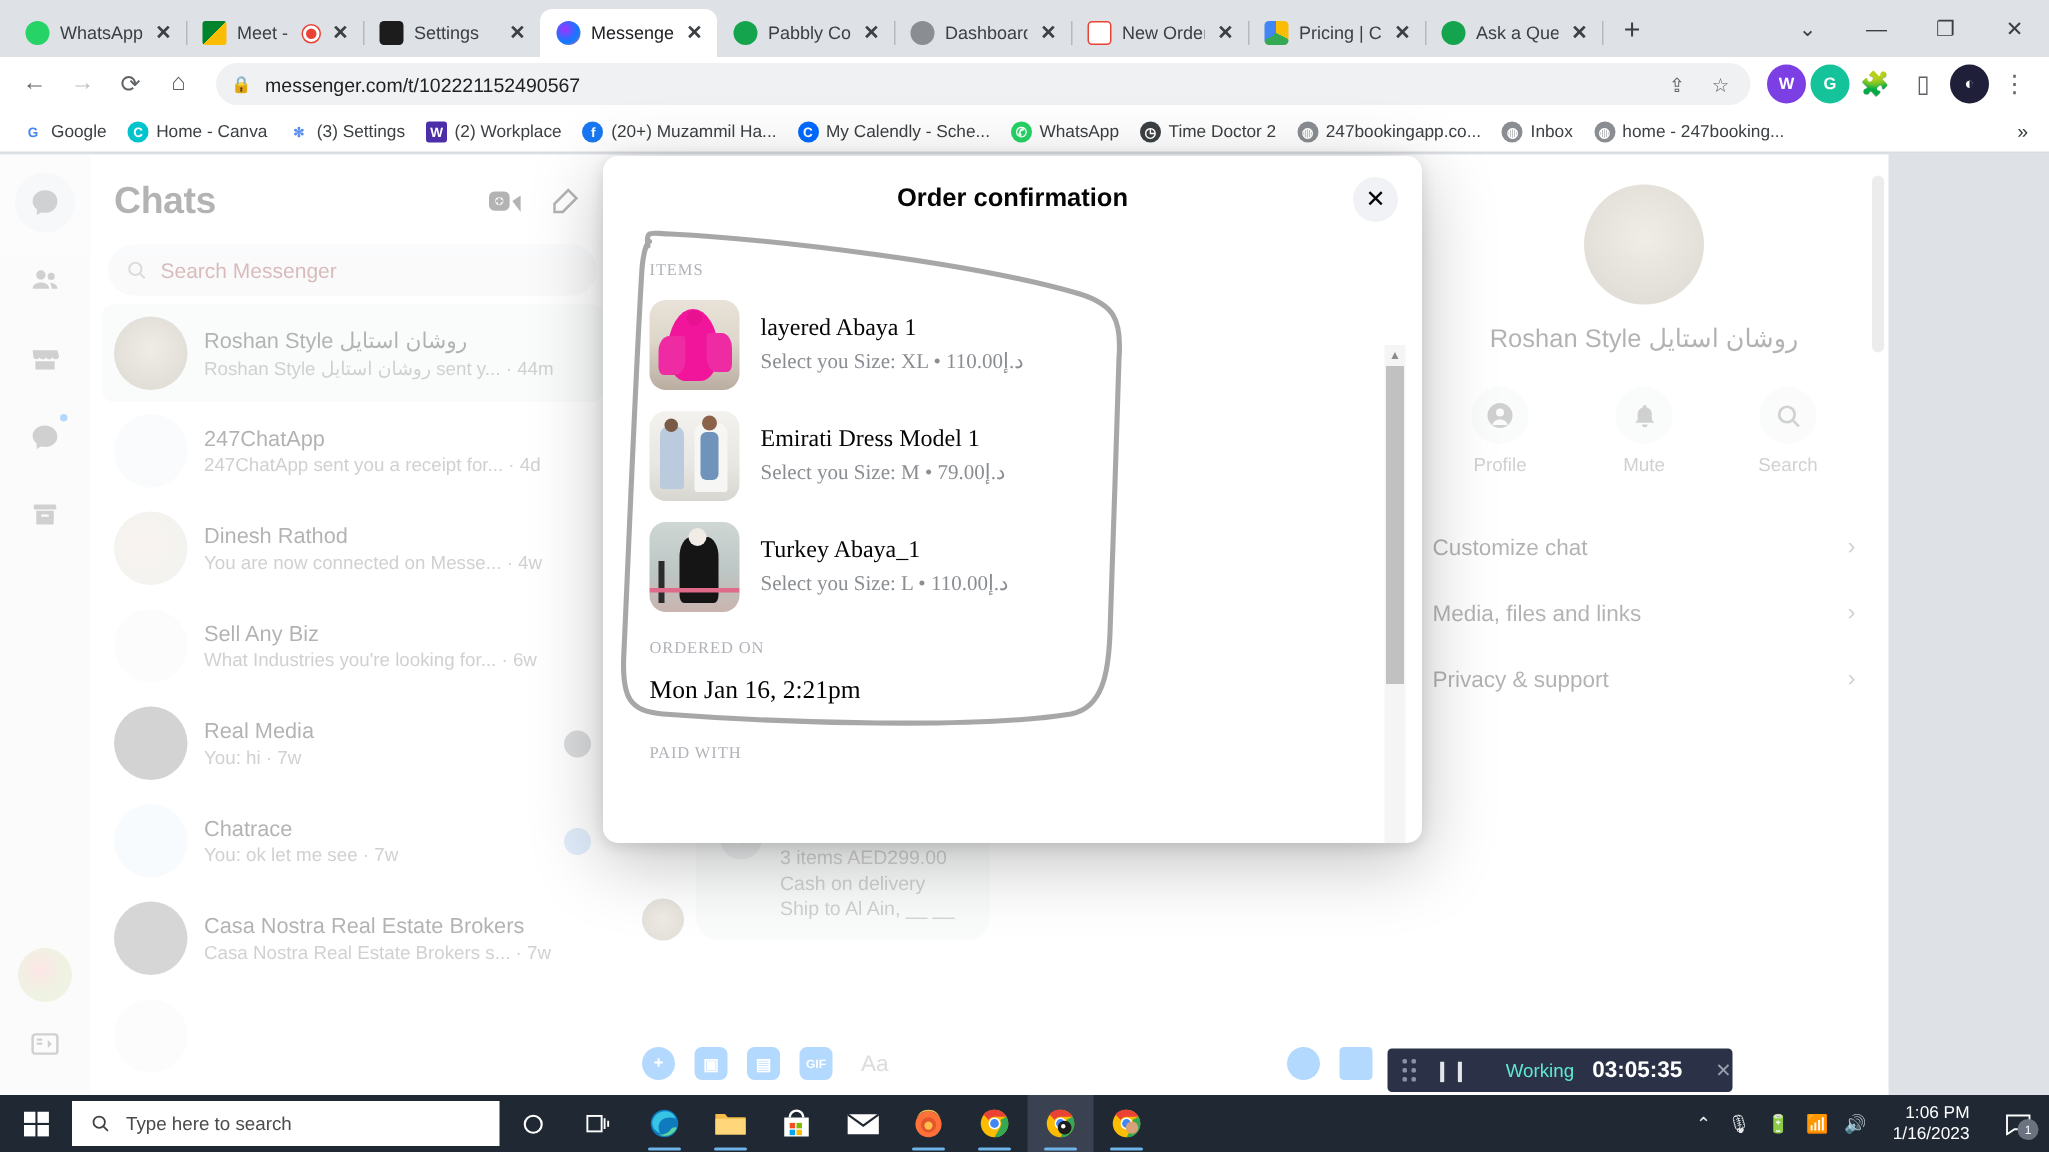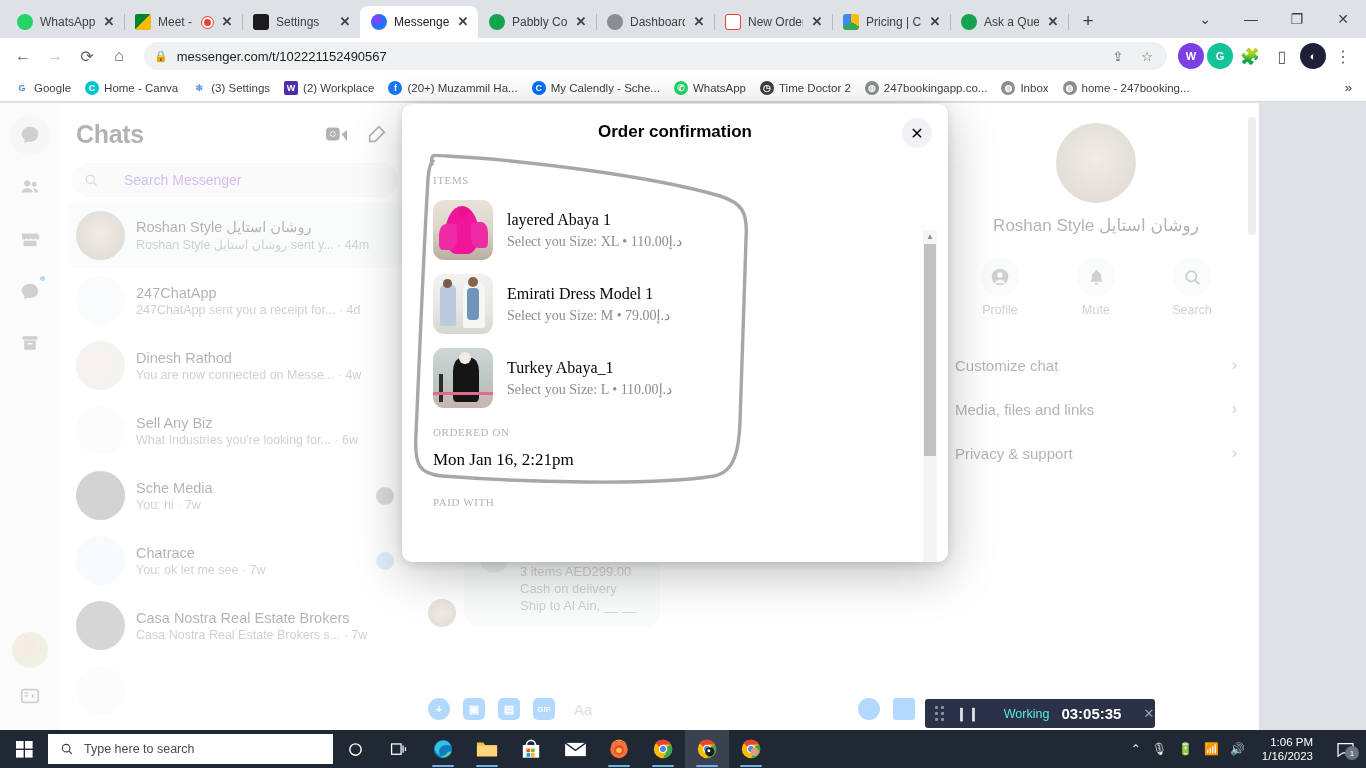--- a/index.html
+++ b/index.html
@@ -66,21 +66,21 @@
   .rail .avatarsmall { position:absolute; bottom:62px; left:12px; width:36px; height:36px; border-radius:50%;
         background: radial-gradient(circle at 40% 40%, #f8b0b0, #c7d9a0 60%, #e8c9a0); }
 
   .chatcol { position:absolute; left:60px; top:0; width:350px; height:627px; background:#fff; }
   .chathdr { display:flex; align-items:center; padding:14px 16px 6px 16px; }
   .chathdr h1 { font-size:25px; font-weight:700; color:#050505; letter-spacing:-0.3px;}
   .chathdr .hbtns { margin-left:auto; display:flex; gap:6px; }
   .chathdr .hb { width:34px;height:34px;border-radius:50%;background:#e4e6eb;display:flex;align-items:center;justify-content:center; }
   .chathdr .hb.plain { background:transparent; }
   .searchbox { margin:6px 12px 6px; height:34px; background:#eff1f3; border-radius:17px; display:flex; align-items:center;
-               padding:0 12px; gap:25px; color:#6d28d9; font-size:14px;text-align:right;}
+               padding:0 12px; gap:8px; color:#7f1d1d; font-size:14px;text-align:right;}
   .chatlist { padding:0 8px; }
   .chatrow { display:flex; align-items:center; gap:11px; padding:8px 8px; border-radius:8px; height:65px;}
   .chatrow.sel { background:#f0f2f5; }
   .chatrow .av { width:49px; height:49px; border-radius:50%; flex:0 0 49px; overflow:hidden; position:relative; }
   .chatrow .meta { flex:1 1 auto; min-width:0; }
   .chatrow .nm { font-size:14.5px; color:#050505; white-space:nowrap; overflow:hidden; text-overflow:ellipsis; }
   .chatrow .sub { font-size:12.5px; color:#65676b; white-space:nowrap; overflow:hidden; text-overflow:ellipsis; margin-top:2px;}
   .chatrow .rightav { width:18px;height:18px;border-radius:50%;flex:0 0 18px; }
 
   .thread { position:absolute; left:410px; top:0; right:326px; height:627px; background:#fff; }
@@ -395,21 +395,21 @@
         <div class="chatrow">
           <div class="av" style="background:#f7f8fa"></div>
           <div class="meta">
             <div class="nm">Sell Any Biz</div>
             <div class="sub"><span>What Industries you're looking for...</span> · <span>6w</span></div>
           </div>
         </div>
         <div class="chatrow">
           <div class="av" style="background:#6f6f6f"></div>
           <div class="meta">
-            <div class="nm">Sche Media</div>
+            <div class="nm">Real Media</div>
             <div class="sub">
               <span>You: hi</span> · <span>7w</span></div>
           </div>
           <div class="rightav" style="background:#8a8d91"></div>
         </div>
         <div class="chatrow">
           <div class="av" style="background:#eaf2fd"></div>
           <div class="meta">
             <div class="nm">Chatrace</div>
             <div class="sub">

